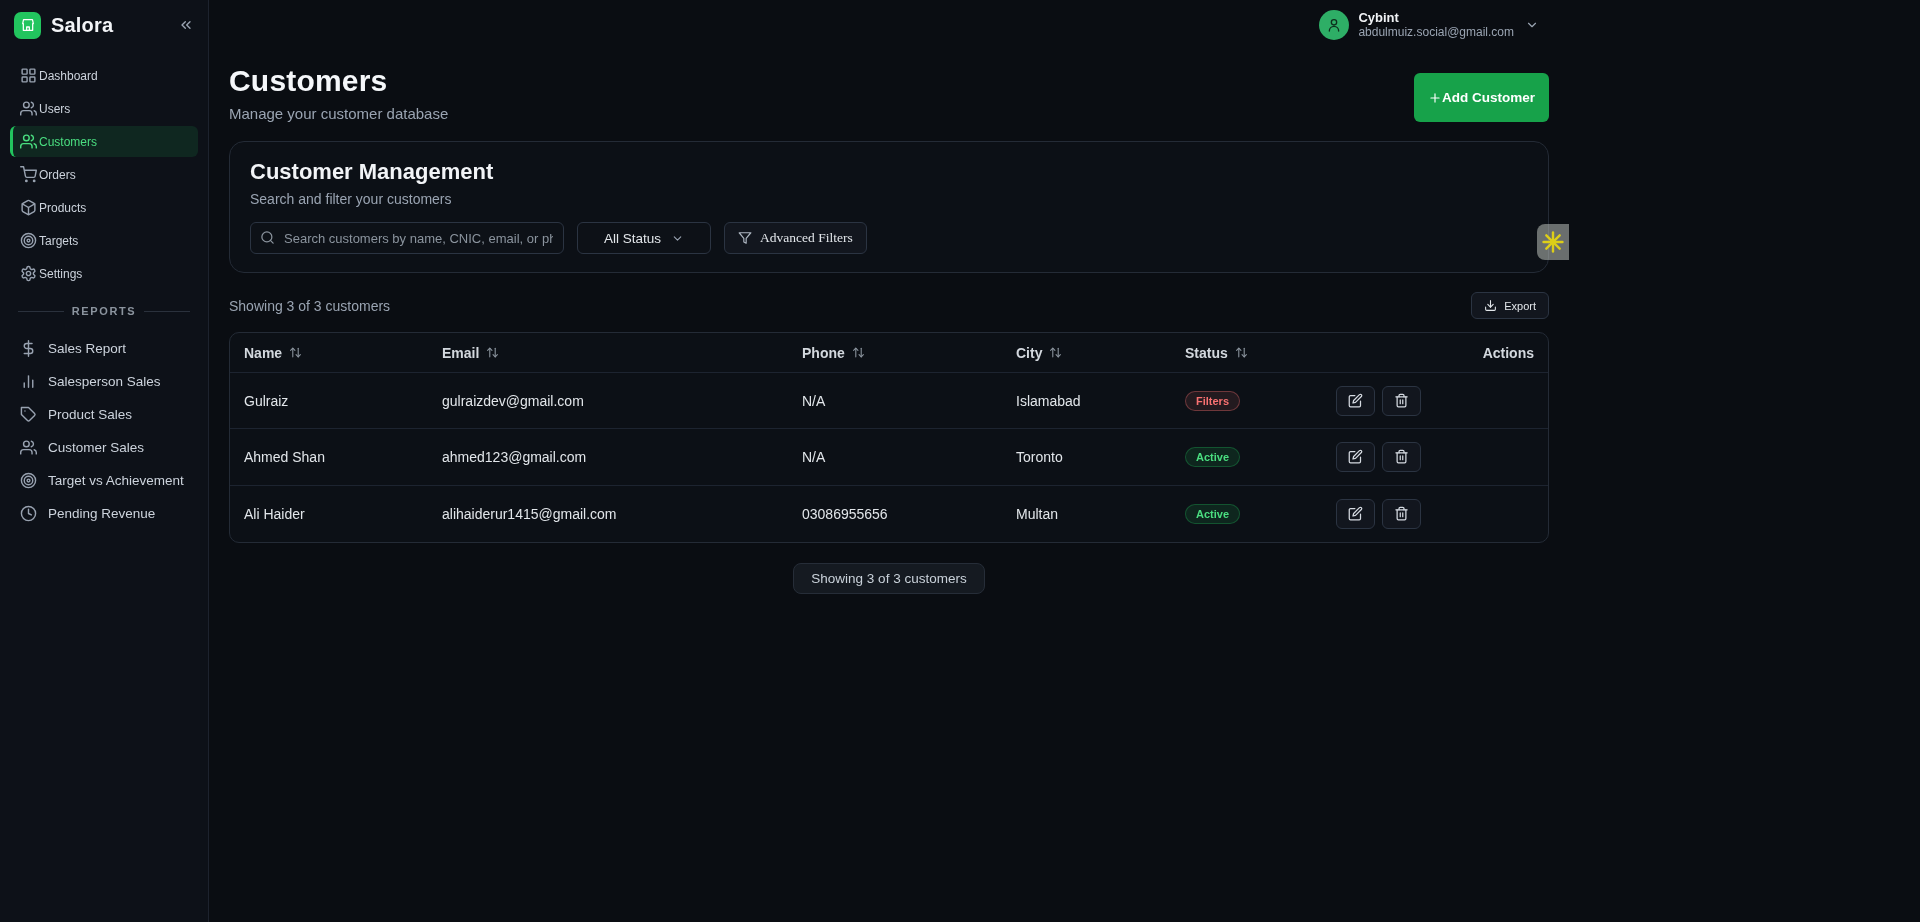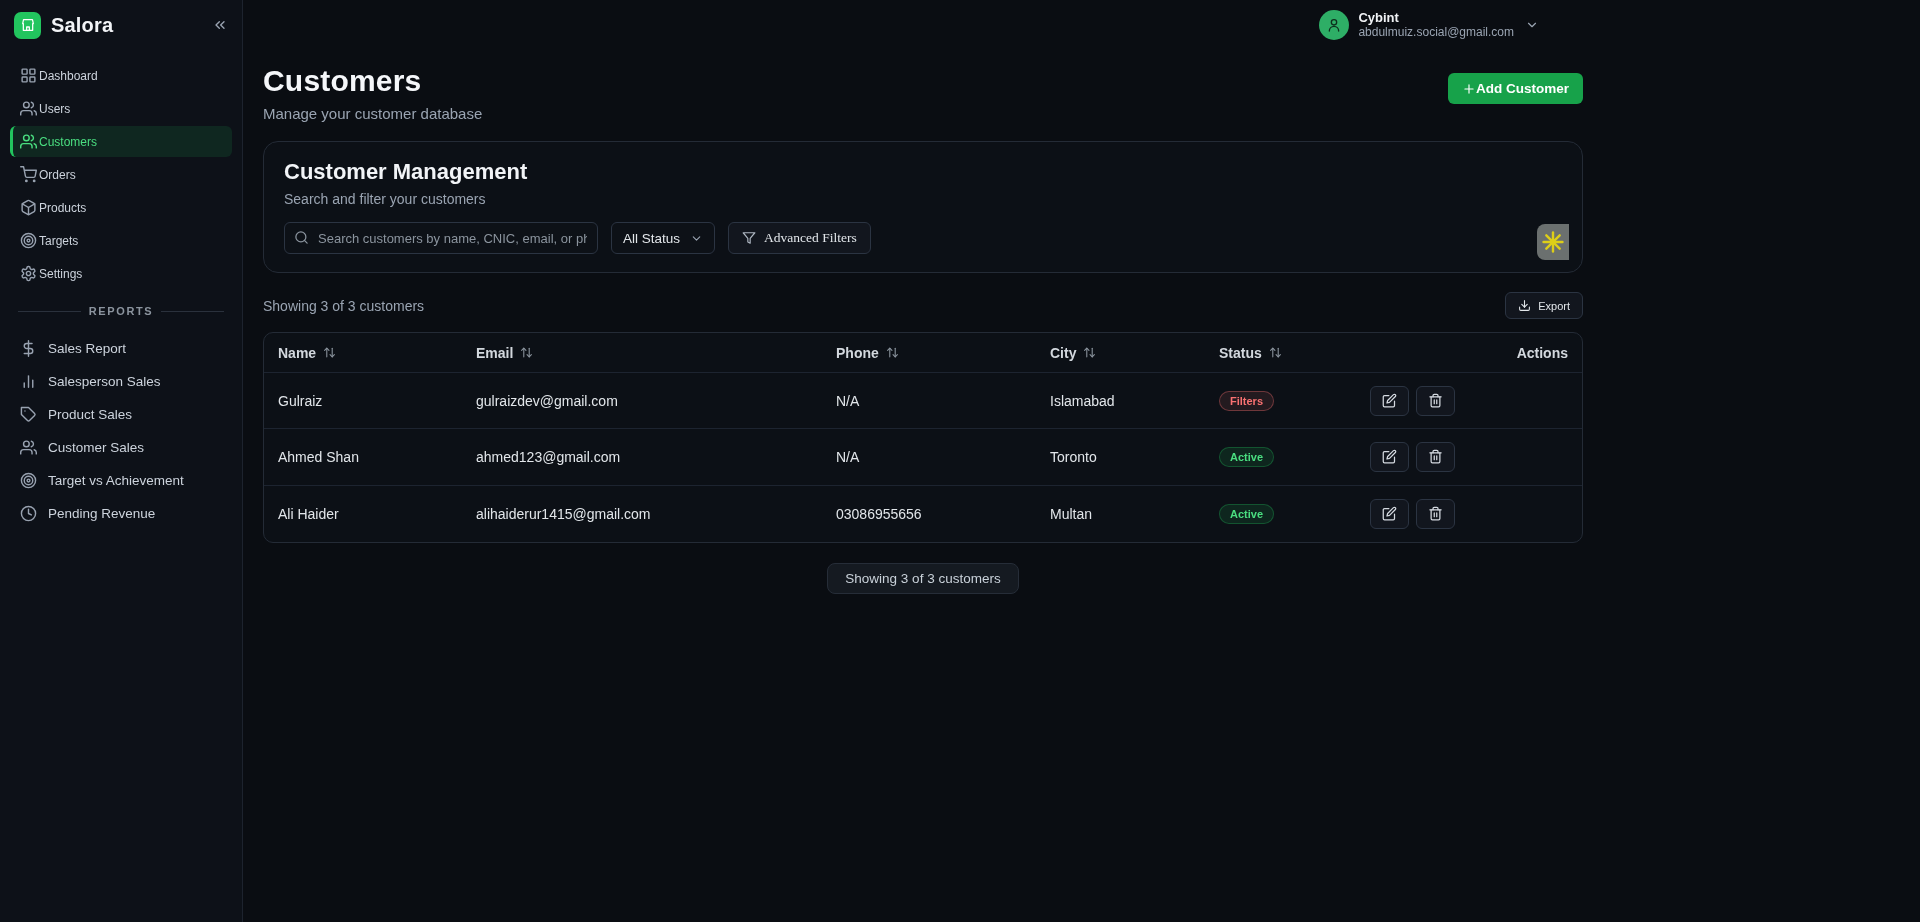--- a/index.html
+++ b/index.html
@@ -7,21 +7,21 @@
   body {
     font-family:"Liberation Sans", sans-serif;
     background:#0a0d12; color:#e6e9ee; overflow:hidden;
   }
   .app { width:1569px; height:922px; display:flex; position:relative; }
 
   
   svg.ic { fill:none; stroke:currentColor; stroke-width:2; stroke-linecap:round; stroke-linejoin:round; flex-shrink:0; display:block; }
 
   
-  .sidebar { width:243px; height:100%; background:#0d1118; border-right:1px solid #1d232e; display:flex; flex-direction:column; flex-shrink:0; }
+  .sidebar { width:209px; height:100%; background:#0d1118; border-right:1px solid #1d232e; display:flex; flex-direction:column; flex-shrink:0; }
   .brand { display:flex; align-items:center; gap:10px; height:50px; padding:0 14px; }
   .logo { width:27px; height:27px; border-radius:7px; background:#22c55e; color:#fff; display:flex; align-items:center; justify-content:center; }
   .brand-name { font-size:20px; font-weight:bold; letter-spacing:.2px; color:#f2f4f7; }
   .collapse-btn { margin-left:auto; color:#9aa4b2; background:none; border:none; cursor:pointer; display:flex; }
   .nav { padding:10px 10px 4px; display:flex; flex-direction:column; gap:2px; }
   .nav-item { display:flex; align-items:center; gap:2px; padding:7px 10px; border-radius:6px; color:#ccd3dc; font-size:12px; cursor:pointer; }
   .nav-item svg { color:#98a2b0; }
   .nav-item.active { background:rgba(34,197,94,.13); color:#4ade80; border-left:3px solid #22c55e; padding-left:7px; }
   .nav-item.active svg { color:#4ade80; }
   .reports-label { display:flex; align-items:center; gap:8px; padding:12px 18px 6px; color:#8b949e; font-size:11px; font-weight:bold; letter-spacing:1.6px; }
@@ -37,35 +37,35 @@
   .user-name { font-size:13px; font-weight:bold; color:#f0f2f5; }
   .user-email { font-size:12px; color:#9aa4b2; }
   .userbox .chev { color:#9aa4b2; margin-left:2px; }
 
   .content { padding:14px 0 0 20px; }
   .content > * { width:1320px; }
 
   .page-head { display:flex; align-items:flex-start; justify-content:space-between; }
   .page-title { font-size:30px; font-weight:bold; color:#f5f7fa; letter-spacing:.2px; }
   .page-sub { margin-top:7px; font-size:15px; color:#9aa4b2; }
-  .btn-primary { display:flex; align-items:center; height:31px; padding:8px 14px; margin-top:9px;
+  .btn-primary { display:flex; align-items:center; height:49px; padding:8px 14px; margin-top:9px;
     background:#17a24a; color:#fff; border:none; border-radius:6px; font-size:13.5px; font-weight:600;
     font-family:inherit; cursor:pointer; }
 
   .card { border:1px solid #242b36; border-radius:10px; background:#0c1016; }
   .filter-card { margin-top:19px; padding:17px 20px 18px;border-radius:15px; }
   .card-title { font-size:22px; font-weight:bold; color:#f2f4f7; }
   .card-sub { margin-top:6px; font-size:14px; color:#9aa4b2; }
   .filter-row { margin-top:15px; display:flex; align-items:center; gap:13px; }
   .search-wrap { position:relative; width:314px; }
   .search-wrap svg { position:absolute; left:10px; top:8px; color:#8b949e; }
   .search-input { width:100%; height:32px; background:#0d1117; border:1px solid #2b3442; border-radius:6px;
     color:#e6e9ee; font-size:13px; font-family:inherit; padding:0 10px 0 33px; outline:none; }
   .search-input::placeholder { color:#8b949e; }
-  .select-box { display:flex; align-items:center; gap:10px; height:32px; padding:0 11px; background:#0d1117;
+  .select-box { display:flex; align-items:center; gap:10px; height:32px; padding:0 26px; background:#0d1117;
     border:1px solid #2b3442; border-radius:6px; font-size:13.5px; color:#e2e6ea; cursor:pointer; }
   .select-box .chev { color:#9aa4b2; }
   .btn-ghost { display:flex; align-items:center; gap:8px; height:32px; padding:0 13px; background:#12161e;
     border:1px solid #2b3442; border-radius:6px; color:#e2e6ea; font-size:13.5px; font-family:Liberation Serif, serif; cursor:pointer; }
   .btn-ghost svg { color:#aeb7c2; }
 
   .results-row { margin-top:19px; display:flex; align-items:center; justify-content:space-between; }
   .results-summary { font-size:14px; color:#9aa4b2; }
   .btn-export { display:flex; align-items:center; gap:7px; height:27px; padding:0 12px; background:#12161e;
     border:1px solid #2b3442; border-radius:6px; color:#e2e6ea; font-size:11px; font-family:inherit; cursor:pointer; }

